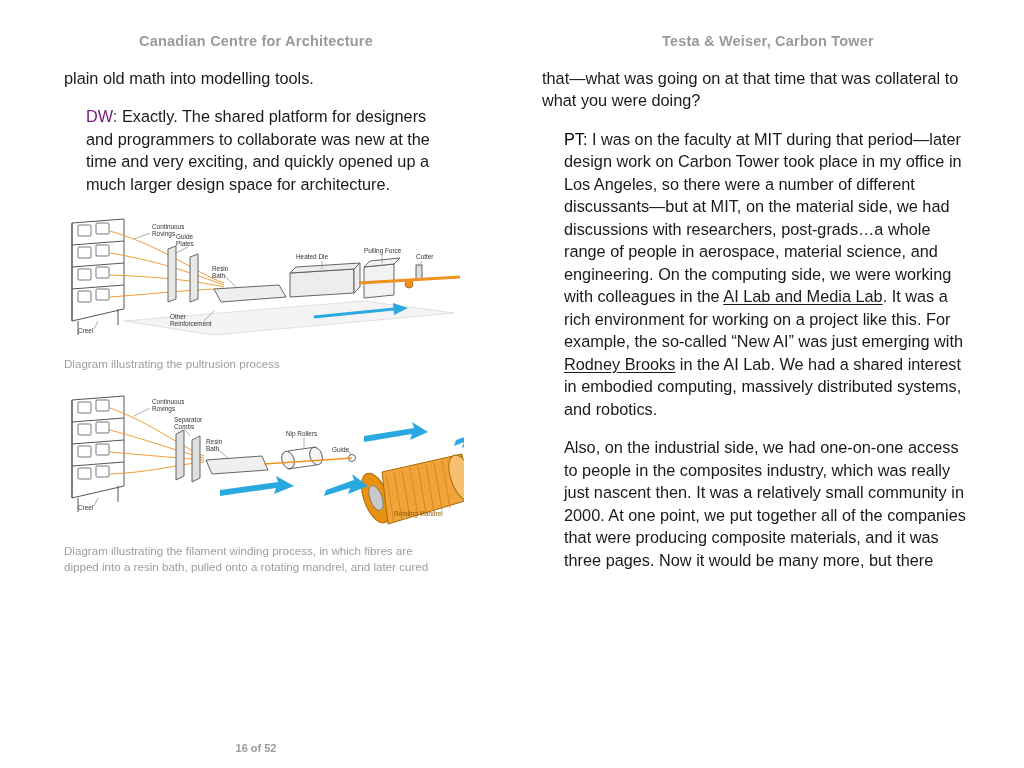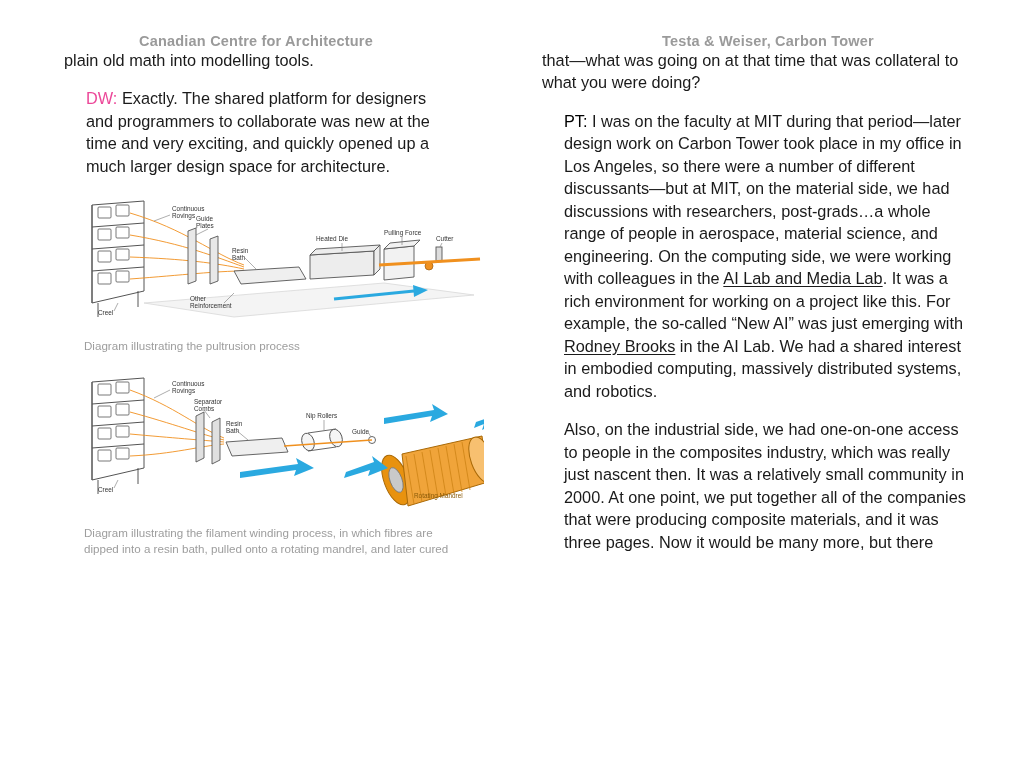--- a/index.html
+++ b/index.html
@@ -48,49 +48,49 @@
   }
 
   .para {
     font-size: 16.3px;
     line-height: 1.38;
     margin: 0 0 0 0;
     color: #1a1a1a;
   }
 
   .para.first {
+    margin-top: 18px;
   }
 
   .indent {
     margin-top: 16px;
     margin-left: 22px;
   }
   .page.right .indent {
     margin-left: 22px;
   }
 
-  .speaker-dw { color: #ec4899; }
+  .speaker-dw { color: #701a75; }
   .speaker-gl { color: #1f7a2e; }
   .speaker-pt { color: #000000; }
 
   .ulink {
     text-decoration: underline;
     text-underline-offset: 2px;
   }
 
   .caption {
     font-size: 11.6px;
     line-height: 1.35;
     color: #9d9d9d;
     margin-top: 9px;
   }
 
   .figure {
     margin-top: 22px;
-    margin-left: 20px;
   }
   .figure svg { display: block; }
 
   .page-number {
     position: absolute;
     bottom: 14px;
     left: 0;
     width: 100%;
     text-align: center;
     font-size: 11px;
@@ -291,20 +291,21 @@
           </g>
         </svg>
         <div class="caption">Diagram illustrating the filament winding process, in which fibres are dipped into a resin bath, pulled onto a rotating mandrel, and later cured</div>
       </div>
 
       <div class="blockgap"></div>
 
 
     </div>
 
+    <div class="page-number">16 of 52</div>
   </div>
 
   <div class="page right">
     <div class="page-header">Testa &amp; Weiser, Carbon Tower</div>
 
     <div class="page-body">
 
       <p class="para first">that—what was going on at that time that was collateral to what you were doing?</p>
 
       <p class="para indent"><span class="speaker-pt">PT:</span><span> I was on the faculty at MIT during that period—later design work on Carbon Tower took place in my office in Los Angeles, so there were a number of different discussants—but at MIT, on the material side, we had discussions with researchers, post-grads…a whole range of people in aerospace, material science, and engineering. On the computing side, we were working with colleagues in the </span><span class="ulink">AI Lab and Media Lab</span><span>. It was a rich environment for working on a project like this. For example, the so-called “New AI” was just emerging with </span><span class="ulink">Rodney Brooks</span><span> in the AI Lab. We had a shared interest in embodied computing, massively distributed systems, and robotics.</span></p>

